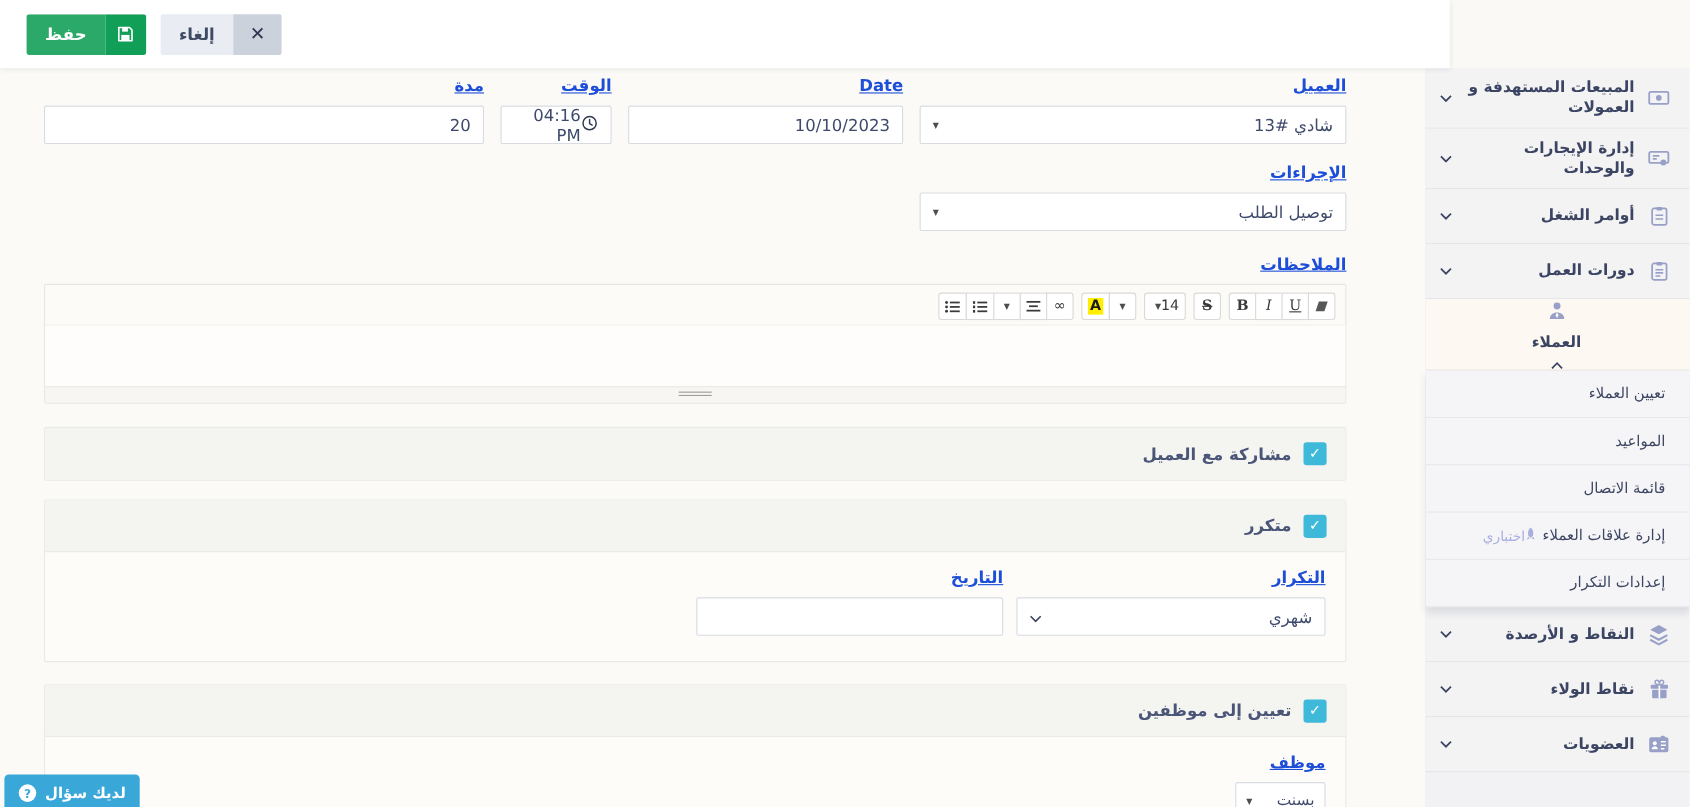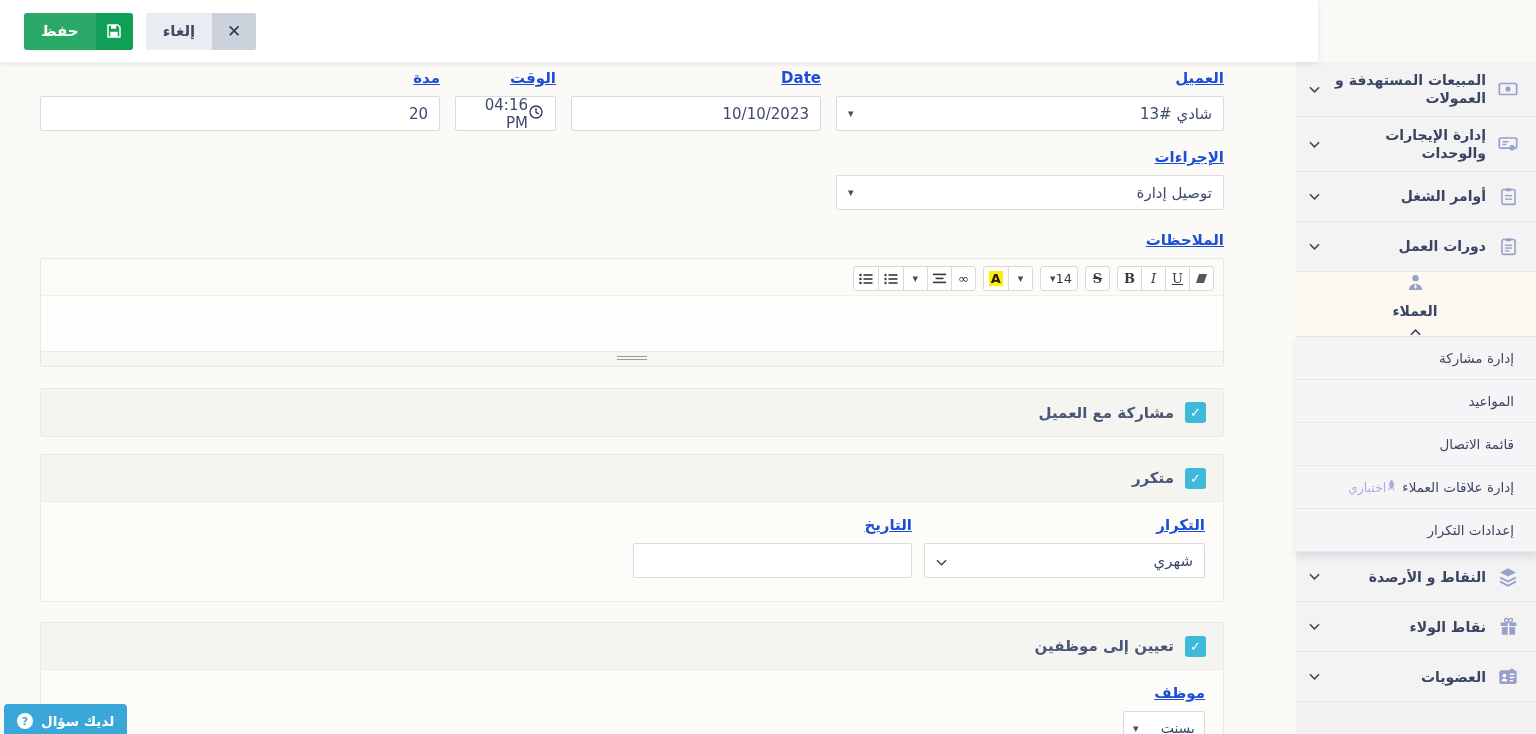--- a/index.html
+++ b/index.html
@@ -148,21 +148,21 @@
         <div class="inputbox">
           <span>20</span>
         </div>
       </div>
     </div>
 
     <div class="row2">
       <div class="field w-customer">
         <label>الإجراءات</label>
         <div class="inputbox sel">
-          <span>توصيل إدارة</span>
+          <span>توصيل الطلب</span>
           <span class="caret">▾</span>
         </div>
       </div>
     </div>
 
     <div class="field notes-label">
       <label>الملاحظات</label>
     </div>
     <div class="editor">
       <div class="toolbar">
@@ -382,21 +382,21 @@
     <span class="mlabel">العملاء</span>
     <span class="chev">
         <svg width="11" height="7" viewBox="0 0 12 7">
           <polyline points="1,6 6,1 11,6" fill="none" stroke="#3b4563" stroke-width="1.7"></polyline>
         </svg>
       </span>
   </div>
 
   <div class="submenu">
     <div class="subitem">
-      <span>إدارة مشاركة</span>
+      <span>تعيين العملاء</span>
     </div>
     <div class="subitem">
       <span>المواعيد</span>
     </div>
     <div class="subitem">
       <span>قائمة الاتصال</span>
     </div>
     <div class="subitem">
       <span>إدارة علاقات العملاء</span>
       <span class="badge-exp">

